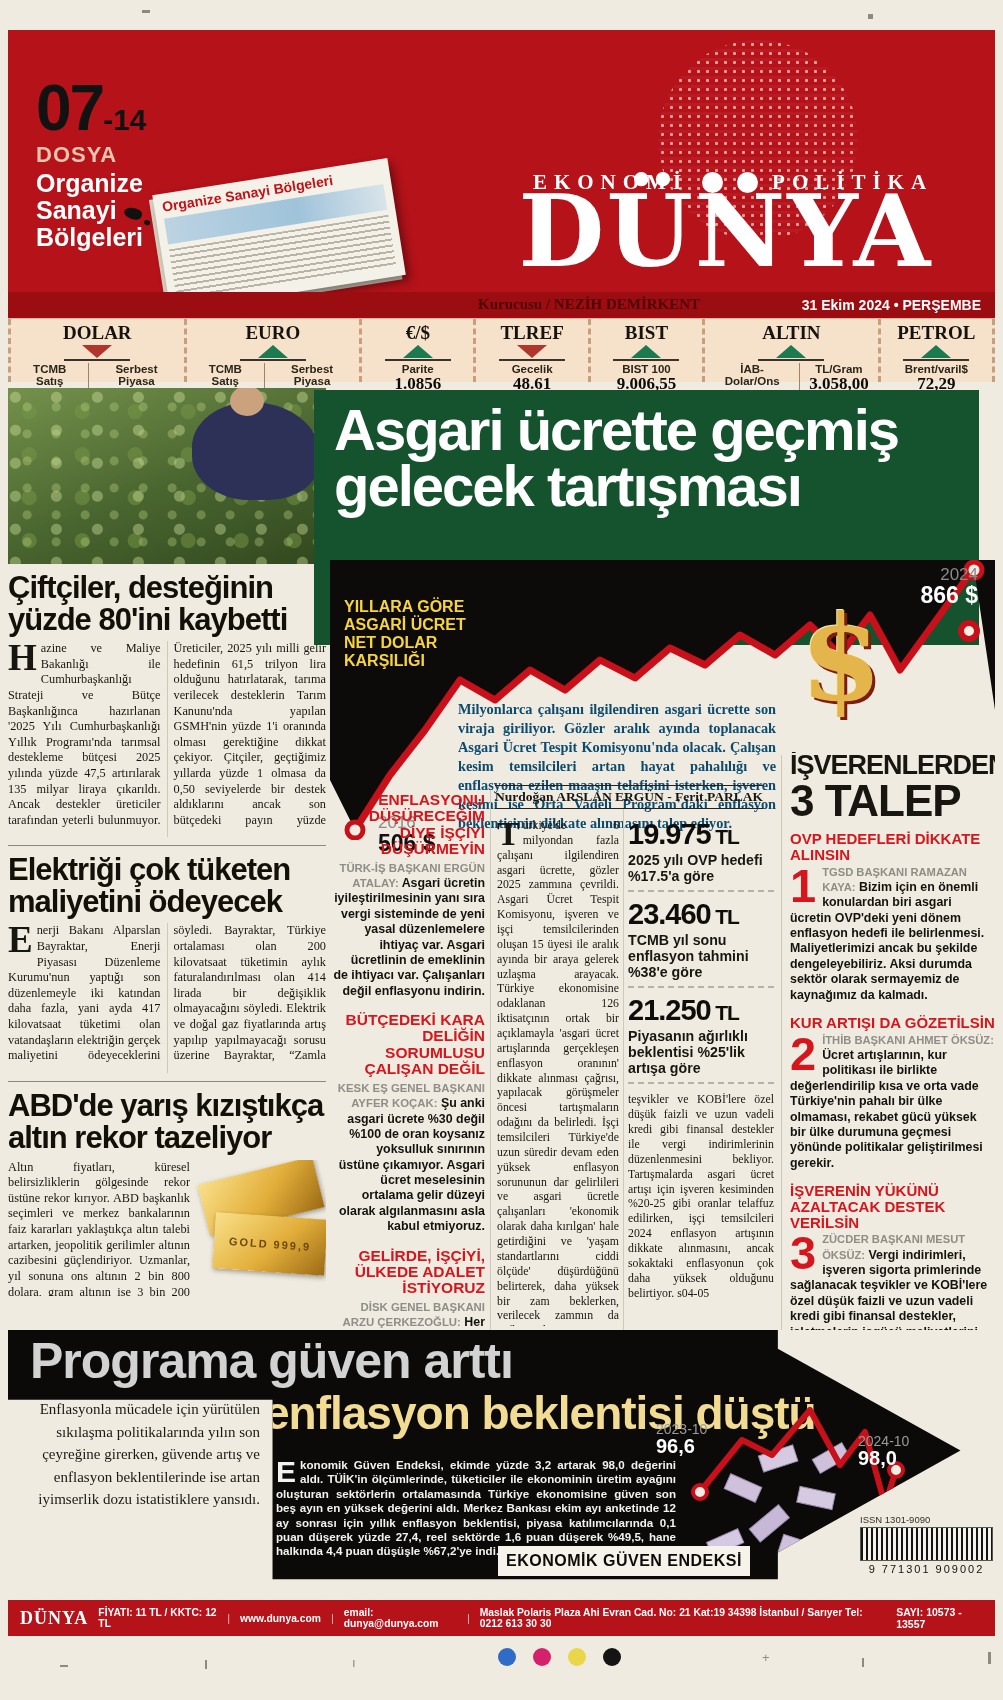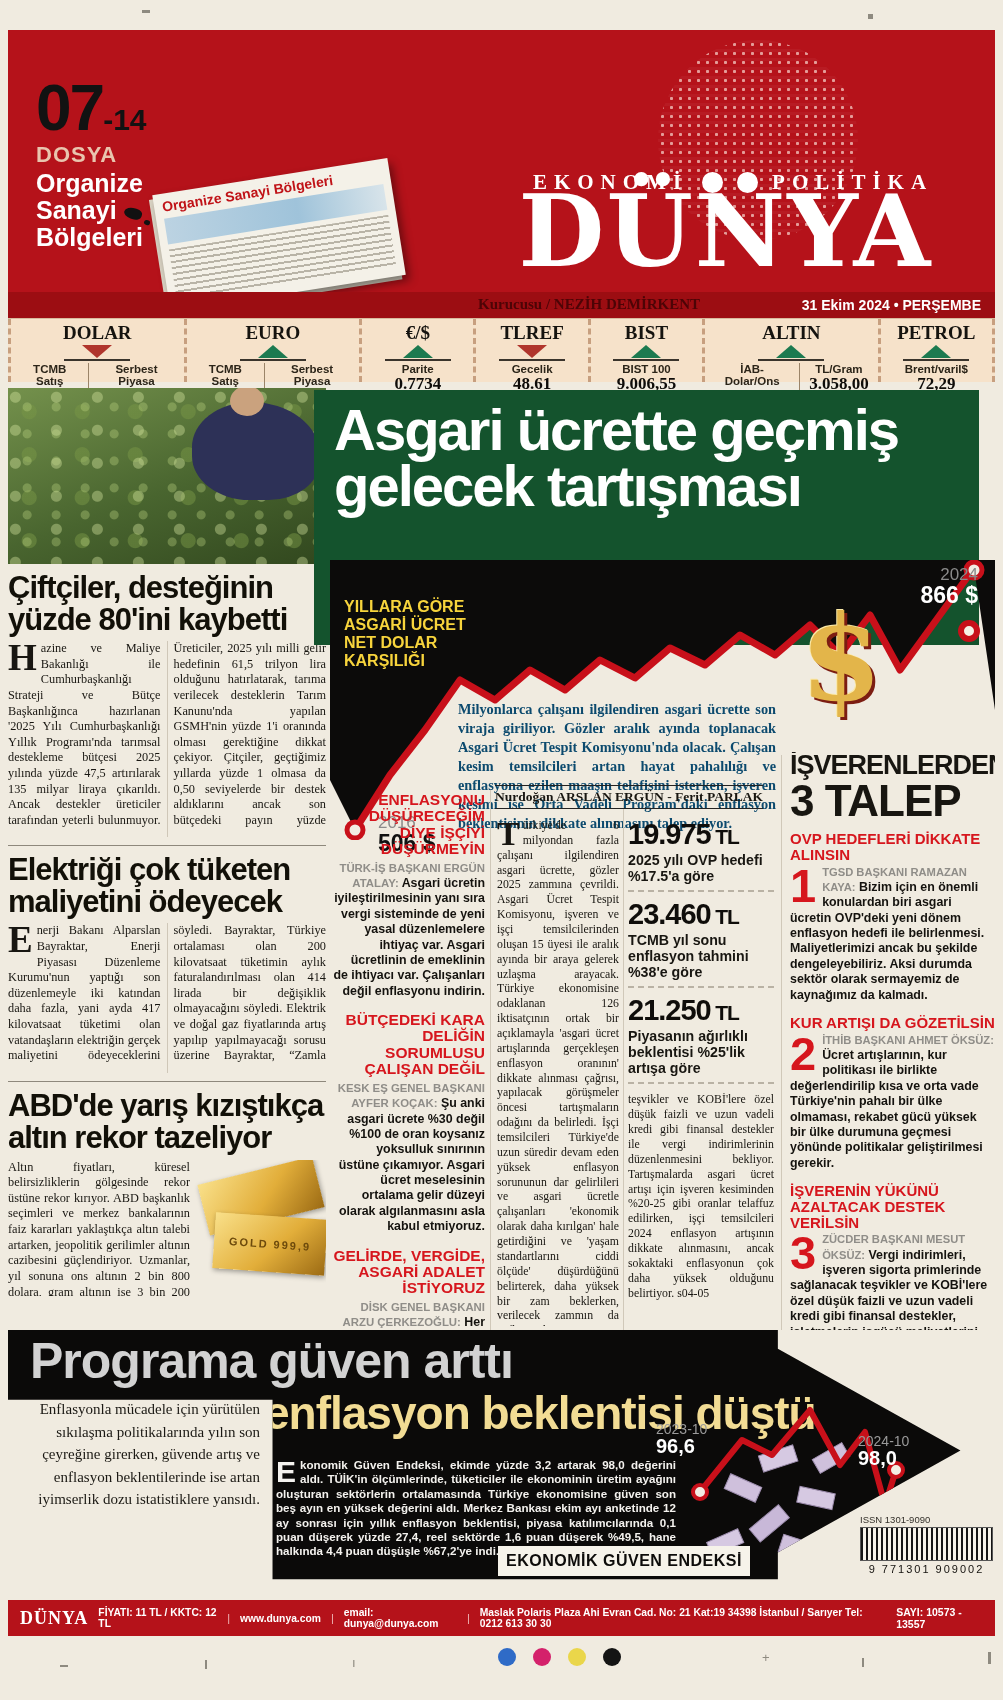--- a/index.html
+++ b/index.html
@@ -224,21 +224,21 @@
           </div>
       </div>
     </div>
     <div class="cell">
       <div class="c-title">€/$</div>
       <div class="tri up"></div>
         <div class="trule"></div>
       <div class="pairs">
           <div class="pair">
             <div class="p-label">Parite</div>
-            <div class="p-value">0.7734</div>
+            <div class="p-value">1.0856</div>
           </div>
         </div>
     </div>
     <div class="cell">
       <div class="c-title">TLREF</div>
       <div class="tri down"></div>
         <div class="trule"></div>
       <div class="pairs">
           <div class="pair">
             <div class="p-label">Gecelik</div>
@@ -339,21 +339,21 @@
   <div class="vline" style="left:623px;top:800px;height:530px;"></div>
   <div class="vline" style="left:781px;top:755px;height:575px;"></div>
 
   <div class="byline-bar serif">Nurdoğan ARSLAN ERGÜN - Ferit PARLAK</div>
 
   <div class="quotes">
     <div class="q-title">ENFLASYONU DÜŞÜRECEĞİM DİYE İŞÇİYİ DÜŞÜRMEYİN</div>
     <p class="q-p"><span class="q-attr">TÜRK-İŞ BAŞKANI ERGÜN ATALAY:</span> <span>Asgari ücretin iyileştirilmesinin yanı sıra vergi sisteminde de yeni yasal düzenlemelere ihtiyaç var. Asgari ücretlinin de emeklinin de ihtiyacı var. Çalışanları değil enflasyonu indirin.</span></p>
     <div class="q-title">BÜTÇEDEKİ KARA DELİĞİN SORUMLUSU ÇALIŞAN DEĞİL</div>
     <p class="q-p"><span class="q-attr">KESK EŞ GENEL BAŞKANI AYFER KOÇAK:</span> <span>Şu anki asgari ücrete %30 değil %100 de oran koysanız yoksulluk sınırının üstüne çıkamıyor. Asgari ücret meselesinin ortalama gelir düzeyi olarak algılanmasını asla kabul etmiyoruz.</span></p>
-    <div class="q-title">GELİRDE, VERGİDE, ASGARİ ADALET İSTİYORUZ</div>
+    <div class="q-title">GELİRDE, İŞÇİYİ, ÜLKEDE ADALET İSTİYORUZ</div>
     <p class="q-p"><span class="q-attr">DİSK GENEL BAŞKANI ARZU ÇERKEZOĞLU:</span> <span>Her eve giren iki asgari ücret ile en azından yoksulluk sınırının yakalanmasını istiyoruz. İnsanca yaşanabilecek ücretler ve 'gelirde adalet, vergide adalet, ülkede adalet' talep ediyoruz.</span></p>
   </div>
 
   <div class="artcol">
     <p>Türkiye'de 6 milyondan fazla çalışanı ilgilendiren asgari ücrette, gözler 2025 zammına çevrildi. Asgari Ücret Tespit Komisyonu, işveren ve işçi temsilcilerinden oluşan 15 üyesi ile aralık ayında bir araya gelerek uzlaşma arayacak. Türkiye ekonomisine odaklanan 126 iktisatçının ortak bir açıklamayla 'asgari ücret artışlarında gerçekleşen enflasyon oranının' dikkate alınması çağrısı, yapılacak görüşmeler öncesi tartışmaların odağını da belirledi. İşçi temsilcileri Türkiye'de uzun süredir devam eden yüksek enflasyon sorununun dar gelirlileri ve asgari ücretle çalışanları 'ekonomik olarak daha kırılgan' hale getirdiğini ve 'yaşam standartlarını ciddi ölçüde' düşürdüğünü belirterek, daha yüksek bir zam beklerken, verilecek zammın da enflasyonla ilişkilendirilmesine karşı çıkıyor. İşveren kesimi ise, artan asgari ücretin neden olacağı ek maliyetin uluslararası rekabette olumsuz etkilerin oluşacağına dikkat çekti.</p>
   </div>
 
   <div class="nums">
     <div><span class="n-val">19.975</span> <span class="n-val n-unit">TL</span>
       <div class="n-cap">2025 yılı OVP hedefi %17.5'a göre</div></div>

